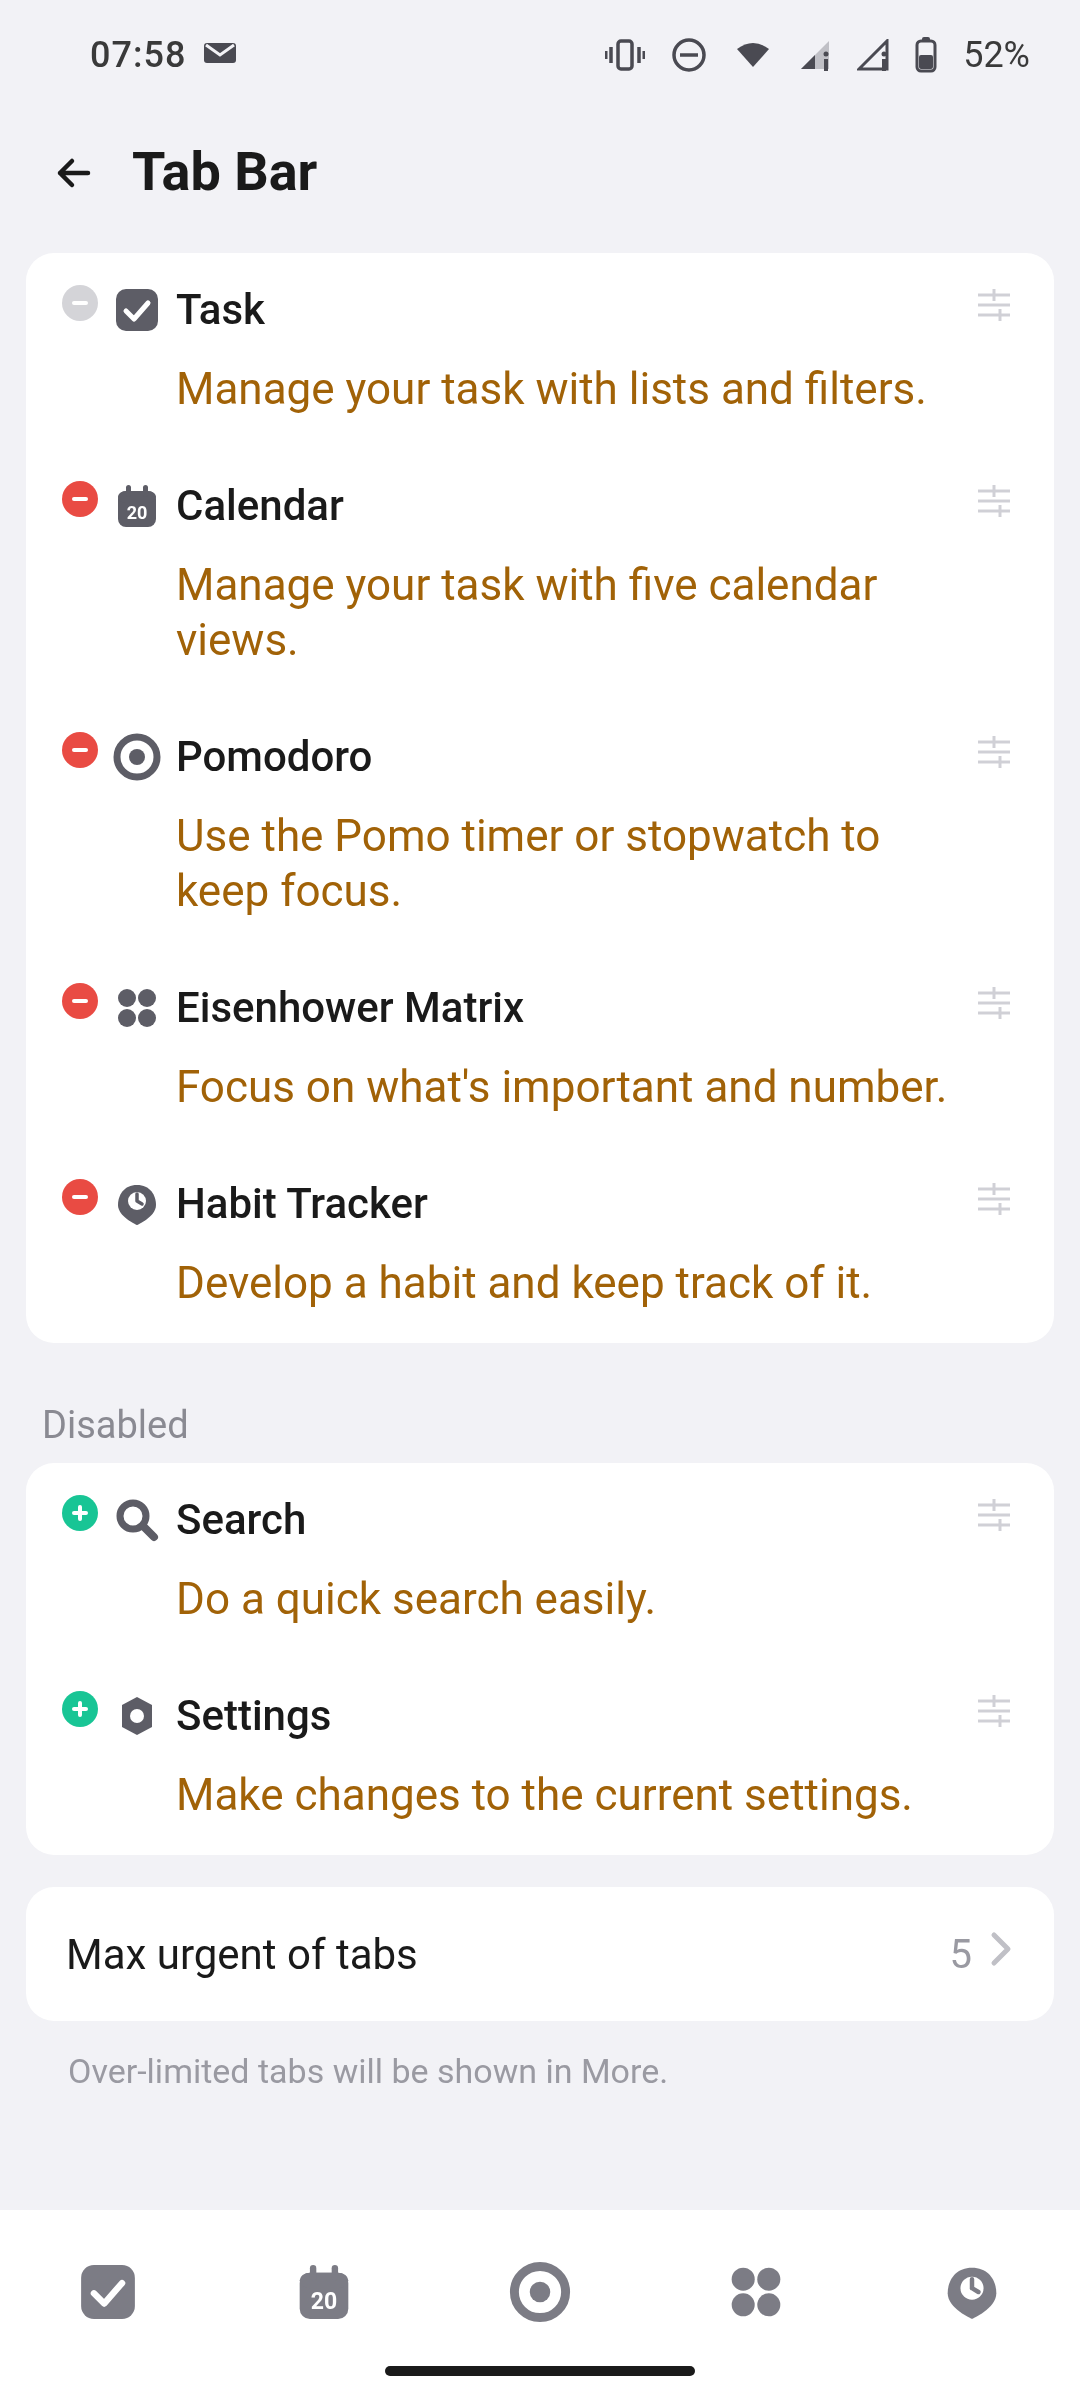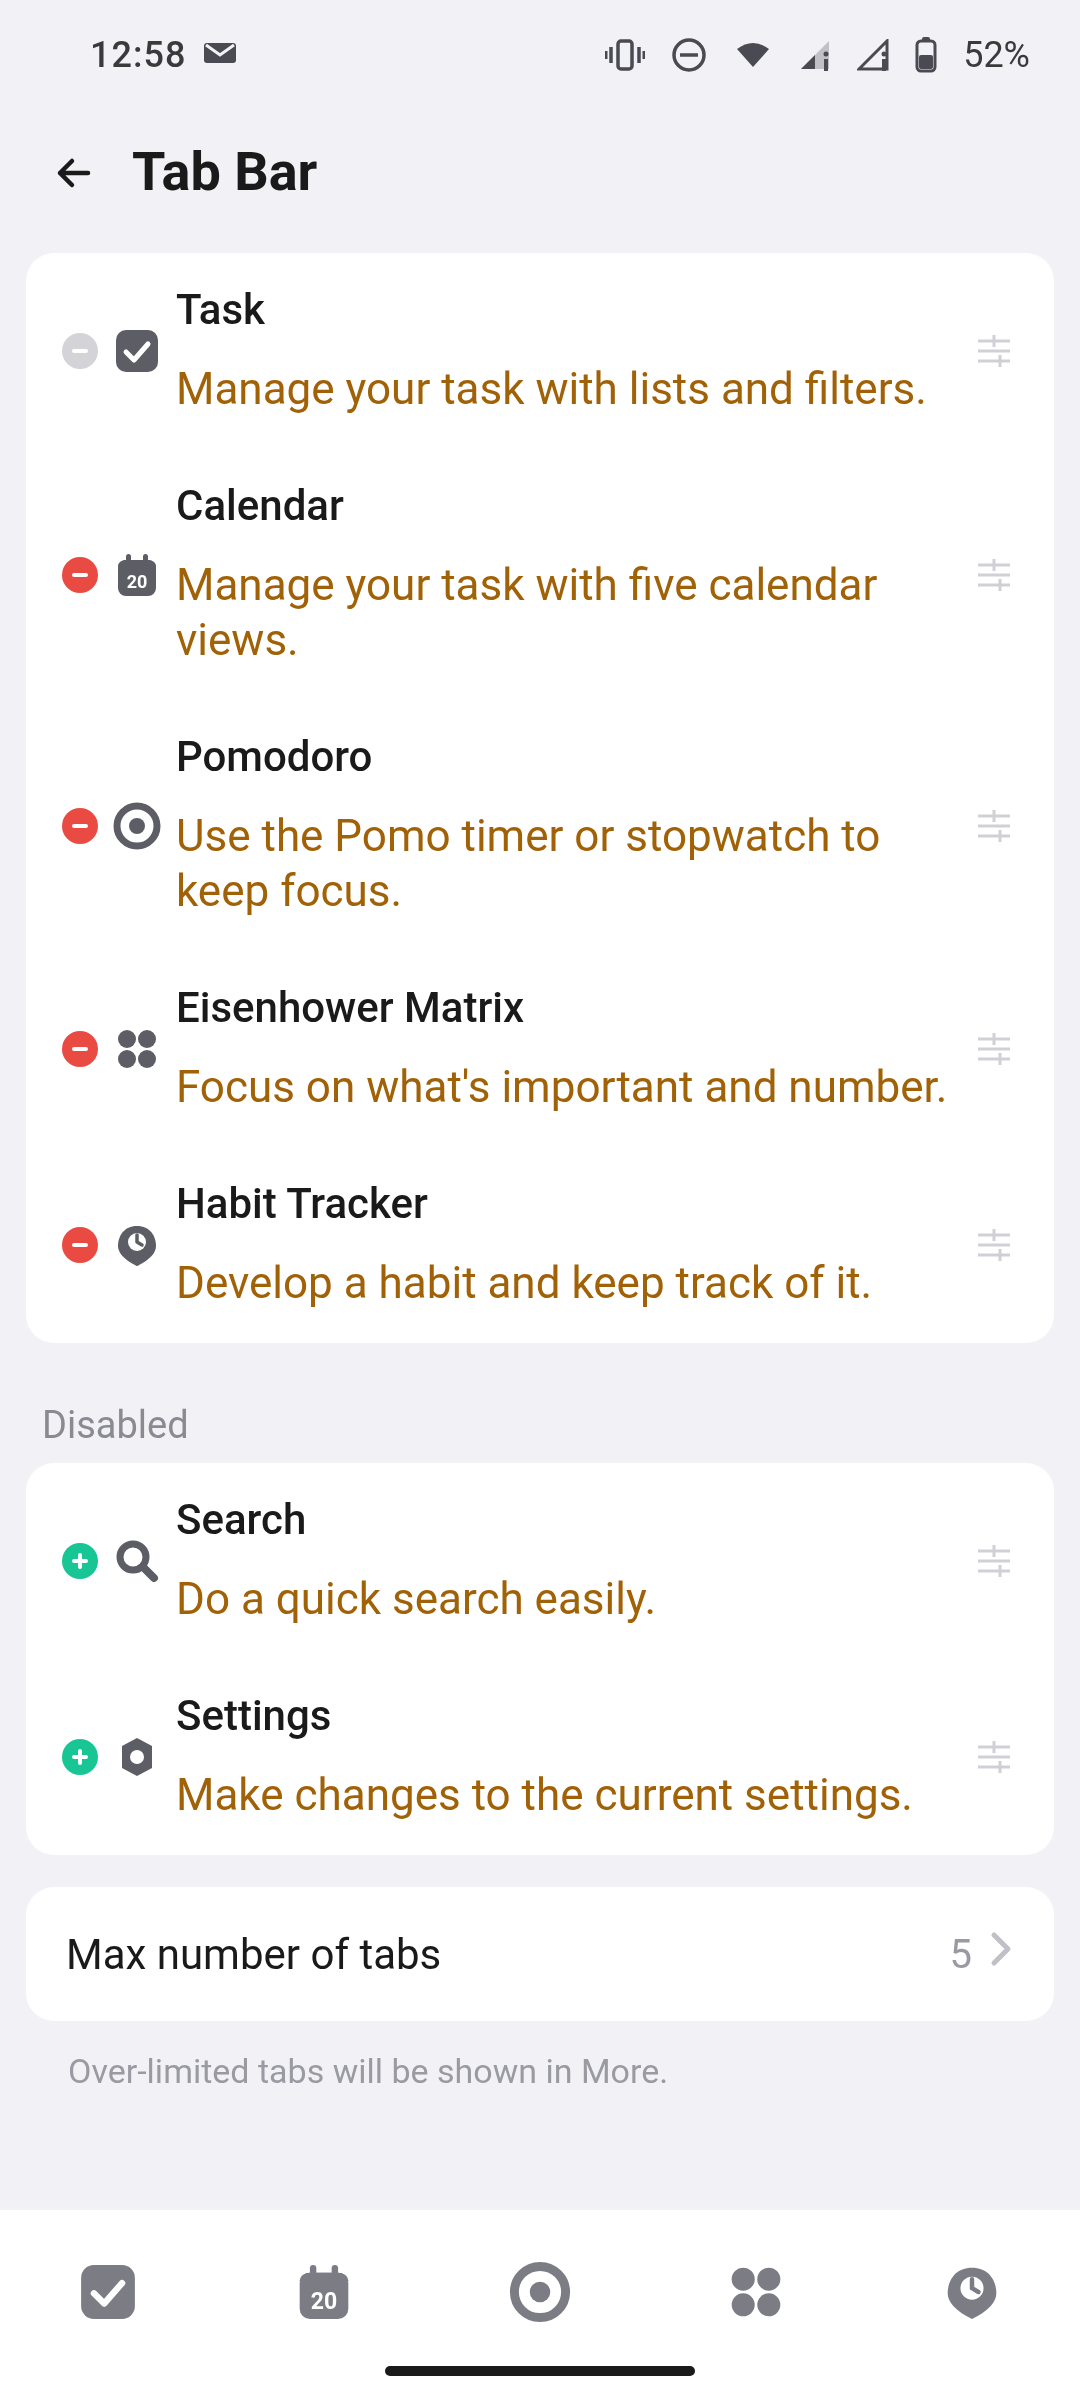--- a/index.html
+++ b/index.html
@@ -42,21 +42,21 @@
 
   
   .card {
     background: #fff;
     border-radius: 28px;
     margin: 0 26px 32px 26px;
     overflow: hidden;
   }
   .row {
     display: flex;
-    align-items: center;
+    align-items: flex-start;
     padding: 32px 36px;
     gap: 14px;
     min-height: 160px;
   }
   .row + .row { }
 
   .toggle-circle {
     width: 36px; height: 36px;
     border-radius: 50%;
     flex-shrink: 0;
@@ -128,21 +128,21 @@
     width: 310px; height: 10px;
     border-radius: 6px;
     background: #1a1a1a;
   }
 </style>
 </head>
 <body>
 
 <div class="status-bar">
   <div class="status-left">
-    <span class="status-time">12:58</span>
+    <span class="status-time">07:58</span>
     <span>
       <svg width="36" height="28" viewBox="0 0 36 28">
           <rect x="2" y="4" width="32" height="20" rx="3" fill="#4a4a52"></rect>
           <path d="M4 6 L18 16 L32 6" stroke="#f2f2f6" stroke-width="3" fill="none"></path>
         </svg>
     </span>
   </div>
   <div class="status-right">
     <span>
       <svg width="40" height="36" viewBox="0 0 40 36">
@@ -407,21 +407,21 @@
         <svg width="44" height="40" viewBox="0 0 44 40">
           <use href="#ic-drag"></use>
         </svg>
       </div>
   </div>
 
 </div>
 
 <div class="maxtabs-card">
   <div class="maxtabs-row">
-    <span class="maxtabs-label">Max number of tabs</span>
+    <span class="maxtabs-label">Max urgent of tabs</span>
     <span class="maxtabs-right">
       <span>5</span>
       <span>
         <svg width="26" height="40" viewBox="0 0 26 40">
             <path d="M6 6 L20 20 L6 34" stroke="#c0c0c6" stroke-width="5" fill="none" stroke-linecap="round" stroke-linejoin="round"></path>
           </svg>
       </span>
     </span>
   </div>
 </div>

